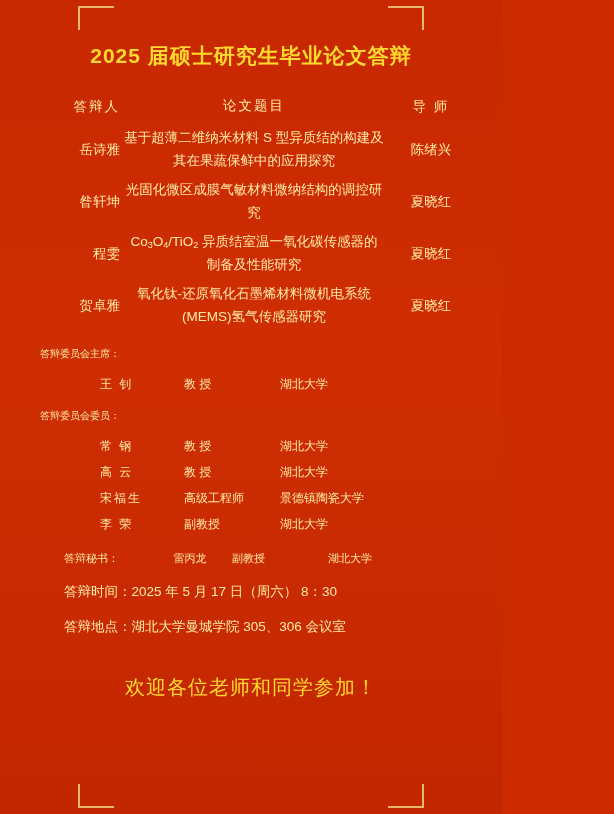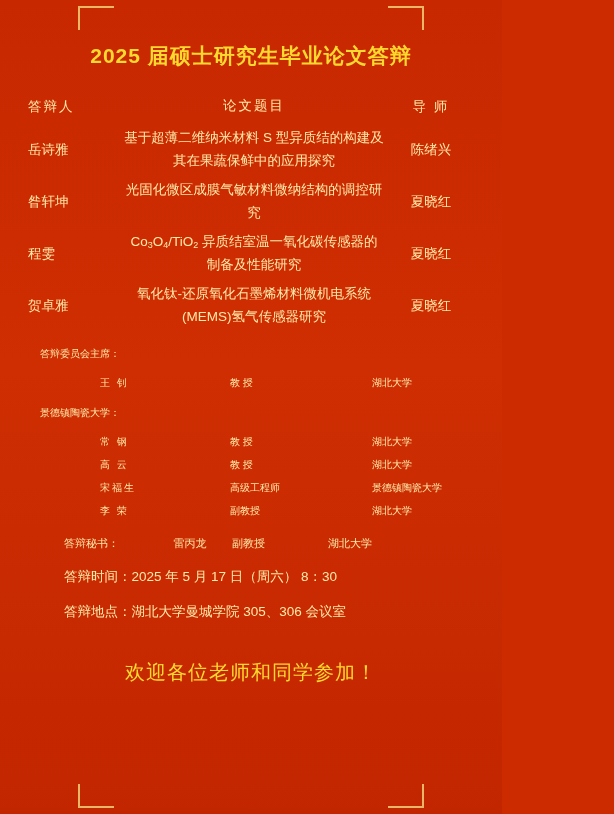--- a/index.html
+++ b/index.html
@@ -55,21 +55,21 @@
     align-items: center;
     font-size: 13.5px;
     color: #ffe9a8;
     padding: 3px 0;
   }
   .row.head {
     padding-bottom: 6px;
   }
   .col-name {
     width: 92px;
-    text-align: left;
+    text-align: right;
     flex: 0 0 92px;
     line-height: 1.6;
   }
   .col-topic {
     flex: 1 1 auto;
     text-align: center;
     line-height: 1.7;
     padding: 0 4px;
   }
   .col-adv {
@@ -86,24 +86,23 @@
   .section {
     margin: 16px 0 0 40px;
     font-size: 10px;
     color: #ffe9a8;
   }
   .people {
     margin-top: 6px;
   }
   .person {
     display: flex;
-    font-size: 10px;
+    font-size: 12px;
     color: #ffe9a8;
     padding: 9px 0 0 100px;
-    gap: 46px;
   }
   .p-name { width: 84px; flex: 0 0 84px; letter-spacing: 2px; }
   .p-title { width: 96px; flex: 0 0 96px; }
   .p-org { flex: 1 1 auto; }
 
   .secretary {
     display: flex;
     font-size: 11px;
     color: #ffe9a8;
     margin: 18px 0 0 64px;
@@ -172,21 +171,21 @@
 
   <div class="section">答辩委员会主席：</div>
   <div class="people">
     <div class="person">
       <div class="p-name">王  钊</div>
       <div class="p-title">教  授</div>
       <div class="p-org">湖北大学</div>
     </div>
   </div>
 
-  <div class="section">景德镇陶瓷大学：</div>
+  <div class="section">答辩委员会委员：</div>
   <div class="people">
     <div class="person">
       <div class="p-name">常  钢</div>
       <div class="p-title">教  授</div>
       <div class="p-org">湖北大学</div>
     </div>
     <div class="person">
       <div class="p-name">高  云</div>
       <div class="p-title">教  授</div>
       <div class="p-org">湖北大学</div>

